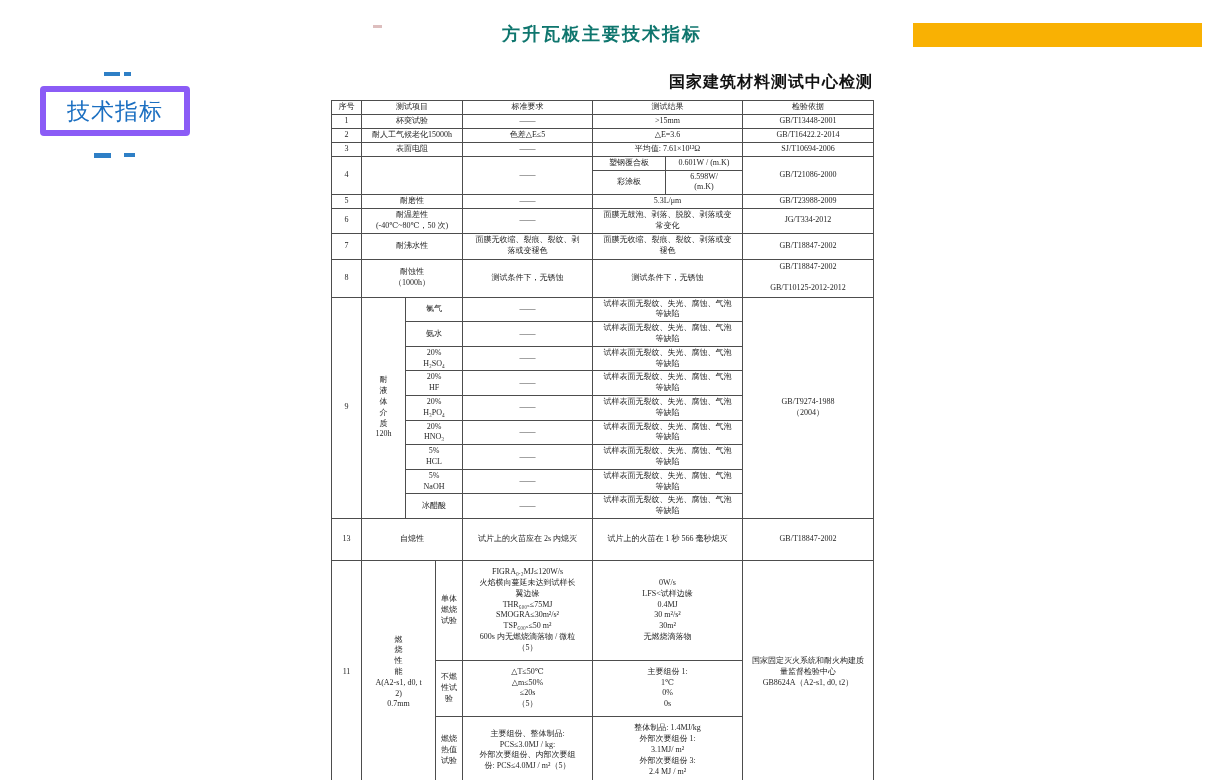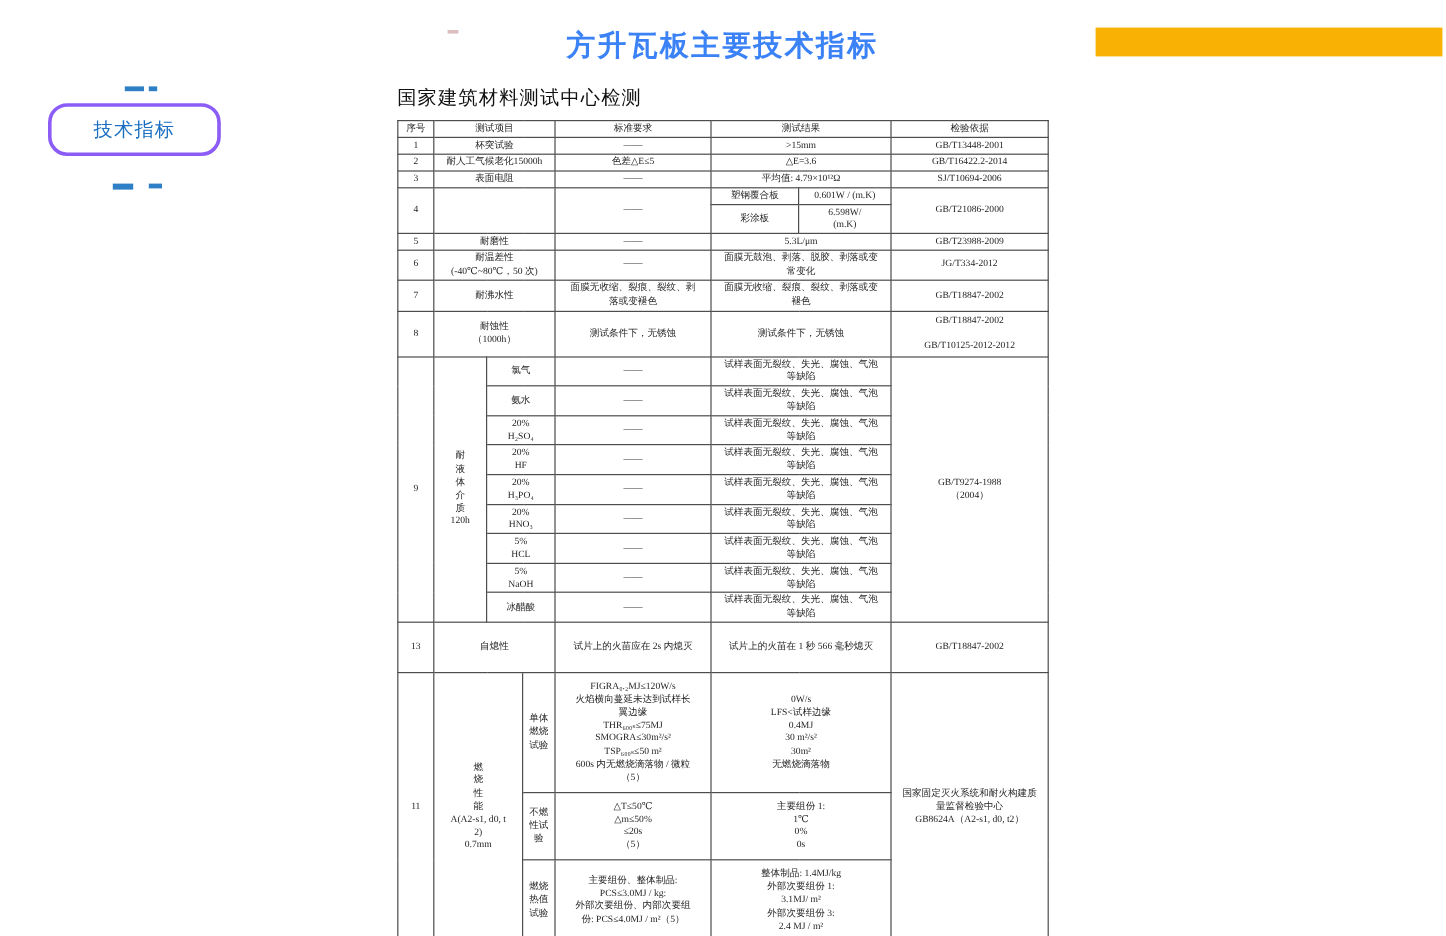--- a/index.html
+++ b/index.html
@@ -5,31 +5,31 @@
   html,body{margin:0;padding:0;}
   body{
     width:1205px;height:780px;position:relative;background:#ffffff;overflow:hidden;
     font-family:"Liberation Serif","DejaVu Serif",serif;color:#222;
   }
   .accent-bar{position:absolute;left:913px;top:23px;width:289px;height:24px;background:#F9B103;}
   .title-dash{position:absolute;left:373px;top:25px;width:9px;height:3px;background:#d2a8a8;opacity:.75;}
   .page-title{
     position:absolute;left:331px;top:22px;width:542px;text-align:center;
     font-family:"Liberation Sans","DejaVu Sans",sans-serif;font-weight:bold;
-    font-size:24px;letter-spacing:2px;color:#3b82f6;
+    font-size:18px;letter-spacing:2px;color:#0f766e;
   }
   .page-subtitle{
-    position:absolute;left:331px;top:72px;width:542px;text-align:left;
-    font-weight:normal;font-size:16px;letter-spacing:1px;color:#111;
+    position:absolute;left:331px;top:72px;width:542px;text-align:right;
+    font-weight:bold;font-size:16px;letter-spacing:1px;color:#111;
   }
   .side-label-box{
     position:absolute;left:40px;top:86px;width:138px;height:38px;
-    border:3px solid #8b5cf6;border-radius:16px;
+    border:6px solid #8b5cf6;border-radius:4px;
     display:flex;align-items:center;justify-content:center;
-    color:#1B6FC1;font-size:16px;letter-spacing:1px;background:#fff;
+    color:#1B6FC1;font-size:23px;letter-spacing:1px;background:#fff;
   }
   .blue-mark{position:absolute;background:#2e7fc6;}
   .m1{left:104px;top:72px;width:16px;height:4px;}
   .m2{left:124px;top:72px;width:7px;height:4px;}
   .m3{left:94px;top:153px;width:17px;height:5px;}
   .m4{left:124px;top:153px;width:11px;height:4px;}
   table.spec{
     position:absolute;left:331px;top:100px;width:542px;
     border-collapse:collapse;table-layout:fixed;
     font-size:8px;line-height:1.35;color:#1e1e1e;
@@ -93,21 +93,21 @@
     <td colspan="3">耐人工气候老化15000h</td>
     <td>色差△E≤5</td>
     <td colspan="2">△E=3.6</td>
     <td>GB/T16422.2-2014</td>
   </tr>
 
   <tr style="height:13px">
     <td>3</td>
     <td colspan="3">表面电阻</td>
     <td>——</td>
-    <td colspan="2">平均值: 4.79×10¹²Ω</td>
+    <td colspan="2">平均值: 7.61×10¹²Ω</td>
     <td>SJ/T10694-2006</td>
   </tr>
 
   <tr style="height:14px">
     <td rowspan="2">4</td>
     <td colspan="3" rowspan="2"></td>
     <td rowspan="2">——</td>
     <td>塑钢覆合板</td>
     <td>0.601W / (m.K)</td>
     <td rowspan="2">GB/T21086-2000</td>

